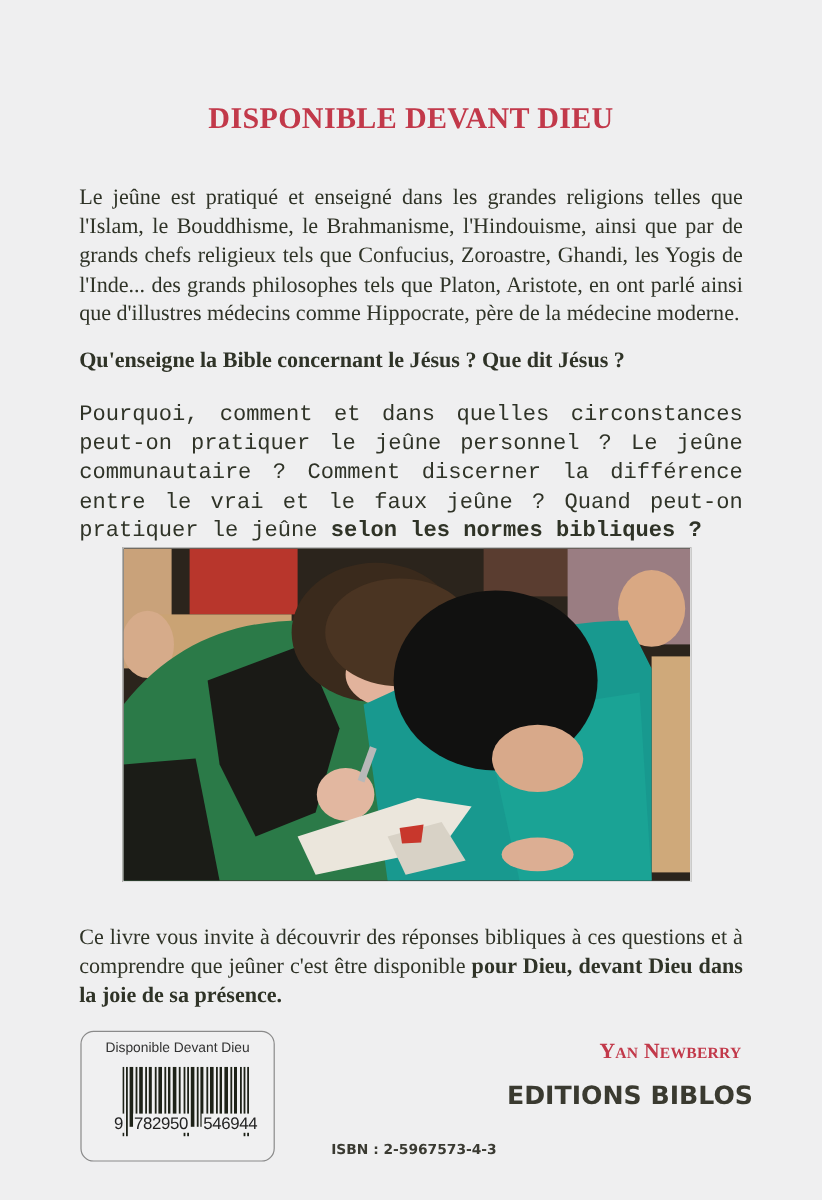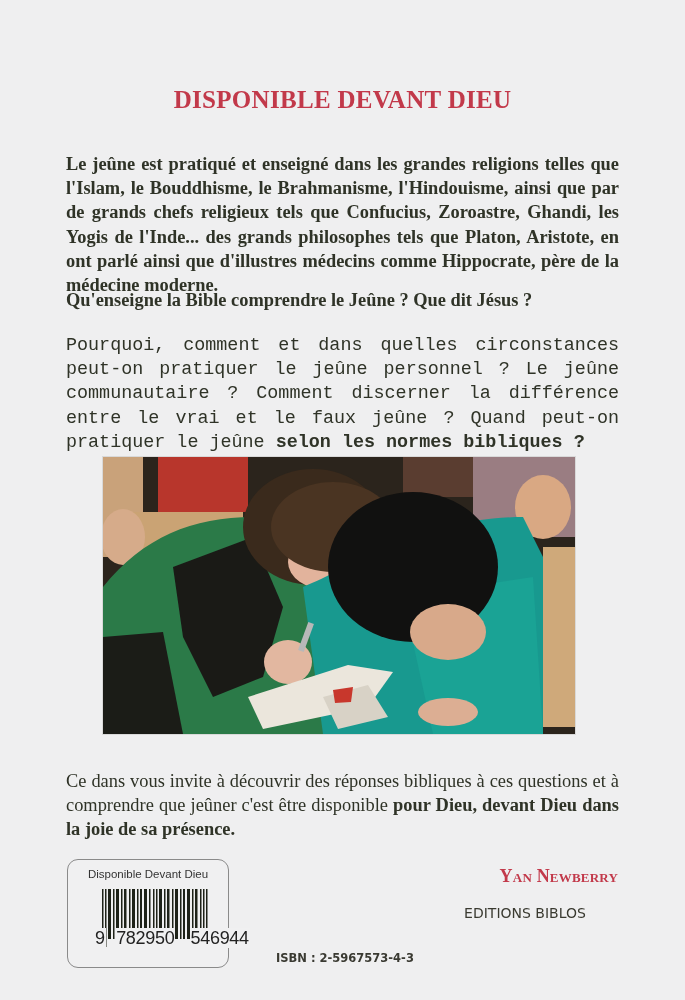--- a/index.html
+++ b/index.html
@@ -30,21 +30,21 @@
     .para {
       position: absolute;
       left: 66px;
       width: 553px;
       font-size: 18.4px;
       line-height: 24.2px;
       text-align: justify;
       text-align-last: left;
     }
     .para b { font-weight: bold; }
-    #p1 { top: 152px; font-weight: bold; }
+    #p1 { top: 152px; }
     #q1 { top: 288px; font-weight: bold; }
     #p2 { top: 334px; font-family: Liberation Mono, monospace; }
     #p3 { top: 769px; }
     .author {
       position: absolute;
       top: 834px;
       right: 67px;
       font-family: "Liberation Serif", serif;
       font-weight: bold;
       color: #c2394a;
@@ -89,21 +89,21 @@
       left: 34px;
       top: 29px;
       width: 110px;
       height: 58px;
     }
     .barcode-num {
       position: absolute;
       top: 68px;
       left: 26px;
       font-family: "Liberation Sans", sans-serif;
-      font-size: 18px;
+      font-size: 14px;
       color: #222;
       background: transparent;
       white-space: pre;
       letter-spacing: -0.3px;
     }
     .barcode-num span {
       background: #f0f0f1;
       padding: 0 1px;
     }
     .isbn {
@@ -115,36 +115,36 @@
       font-size: 11.5px;
       color: #3a3a32;
     }
     .publisher {
       position: absolute;
       left: 420px;
       width: 210px;
       top: 903px;
       text-align: center;
       font-family: "DejaVu Sans", sans-serif;
-      font-weight: normal;
-      font-size: 14px;
+      font-weight: bold;
+      font-size: 21px;
       line-height: 20px;
       color: #3a3a30;
     }
   </style>
 </head>
 <body>
 
 <div>
 
   <div class="title">DISPONIBLE DEVANT DIEU</div>
 
   <div class="para" id="p1">Le jeûne est pratiqué et enseigné dans les grandes religions telles que l'Islam, le Bouddhisme, le Brahmanisme, l'Hindouisme, ainsi que par de grands chefs religieux tels que Confucius, Zoroastre, Ghandi, les Yogis de l'Inde... des grands philosophes tels que Platon, Aristote, en ont parlé ainsi que d'illustres médecins comme Hippocrate, père de la médecine moderne.</div>
 
-  <div class="para" id="q1">Qu'enseigne la Bible comprendre le Jeûne ?  Que dit Jésus ?</div>
+  <div class="para" id="q1">Qu'enseigne la Bible concernant le Jésus ?  Que dit Jésus ?</div>
 
   <div class="para" id="p2"><span>Pourquoi, comment et dans quelles circonstances peut-on pratiquer le jeûne personnel ? Le jeûne communautaire ? Comment discerner la différence entre le vrai et le faux jeûne ? Quand peut-on pratiquer le jeûne </span><b>selon les normes bibliques ?</b></div>
 
   <div class="photo">
     <svg width="472" height="277" viewBox="0 0 472 277" xmlns="http://www.w3.org/2000/svg">
       <rect width="472" height="277" fill="#2b241c"></rect>
 
       <rect x="0" y="0" width="40" height="100" fill="#c9a27a"></rect>
       <rect x="55" y="0" width="90" height="55" fill="#b8362c"></rect>
       <rect x="30" y="55" width="110" height="50" fill="#caa374"></rect>
@@ -172,21 +172,21 @@
       <rect x="200" y="165" width="6" height="30" fill="#b8b8b8" transform="rotate(20 203 180)"></rect>
 
       <path d="M145,240 L245,208 L290,215 L265,250 L160,272 Z" fill="#ebe6dc"></path>
       <path d="M220,240 L265,228 L285,260 L235,272 Z" fill="#d8d2c6"></path>
       <path d="M230,233 L250,230 L248,245 L232,246 Z" fill="#c8372c"></path>
 
       <ellipse cx="345" cy="255" rx="30" ry="14" fill="#dcae93"></ellipse>
     </svg>
   </div>
 
-  <div class="para" id="p3"><span>Ce dans vous invite à découvrir des réponses bibliques à ces questions et à comprendre que jeûner c'est être disponible </span><b>pour Dieu, devant Dieu dans la joie de sa présence.</b></div>
+  <div class="para" id="p3"><span>Ce livre vous invite à découvrir des réponses bibliques à ces questions et à comprendre que jeûner c'est être disponible </span><b>pour Dieu, devant Dieu dans la joie de sa présence.</b></div>
 
   <div class="author">Yan Newberry</div>
 
   <div class="barcode-box">
     <div class="barcode-title">Disponible Devant Dieu</div>
     <svg class="barcode-bars" width="110" height="58" viewBox="0 0 110 58" xmlns="http://www.w3.org/2000/svg">
       <g fill="#1e2218">
         <rect x="0" y="0" width="1.5" height="58"></rect>
         <rect x="3" y="0" width="1.5" height="58"></rect>
         <rect x="6" y="0" width="3" height="50"></rect>

